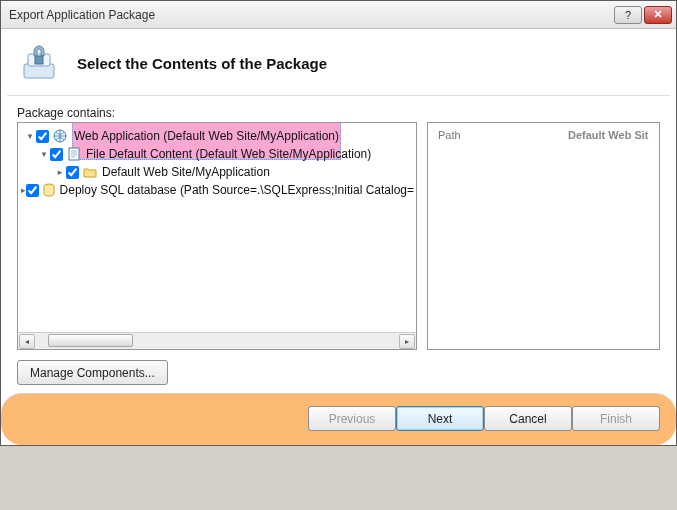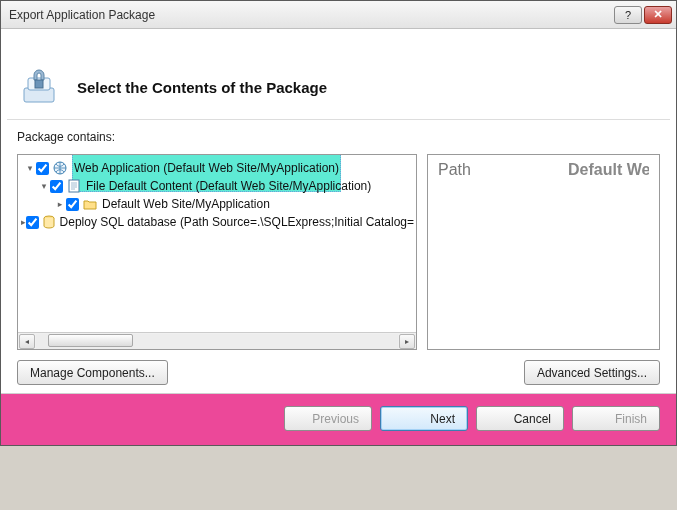--- a/index.html
+++ b/index.html
@@ -41,64 +41,63 @@
   }
   .tb-close {
     background: linear-gradient(#e9a0a0,#c83b2e);
     border-color:#8b2c22; color:#fff; font-weight:bold;
   }
   
   .header {
     display:flex; align-items:center;
     padding: 12px 16px 10px 16px;
     gap: 16px;
-    margin-top: 24px;
   }
   .header-icon {
     width: 44px; height: 44px;
     display:flex; align-items:center; justify-content:center;
   }
   .header-title { font-size: 15px; font-weight: bold; color:#111; }
   .hr { border-top:1px solid #ddd; margin: 0 6px; }
   
   .body {
     flex:1; padding: 10px 16px 8px 16px;
     display:flex; flex-direction:column;
     min-height:0;
   }
-  .body-label { color:#222; margin-bottom:10px; }
+  .body-label { color:#222; margin-bottom:2px; }
   .panels { flex:1; display:flex; gap:10px; min-height:0; }
   .tree-panel {
     flex: 0 0 400px;
     border:1px solid #999;
     background:#fff;
     display:flex; flex-direction:column;
     overflow:hidden;
   }
   .tree-scroll { flex:1; overflow:hidden; padding:4px 2px; }
   .detail-panel {
     flex:1;
     border:1px solid #999;
     background:#fff;
     padding: 6px 10px;
     overflow:hidden;
   }
-  .detail-row { display:flex; color:#777; font-size:16px; white-space:nowrap; }
+  .detail-row { display:flex; color:#777; font-size:11px; white-space:nowrap; }
   .detail-label { flex:0 0 130px; }
   .detail-value { flex:1; font-weight:bold; color:#888; text-align:left; overflow:hidden; text-overflow:clip; }
   
   .node { display:flex; align-items:center; height:18px; white-space:nowrap; }
   .node .expander {
     width:12px; text-align:center; color:#666; cursor:pointer;
     font-size:9px;
   }
   .node input[type=checkbox]{ margin:0 3px 0 0; width:13px; height:13px; }
   .node .nicon { width:16px; height:16px; margin-right:4px; display:inline-flex; align-items:center; justify-content:center;}
   .node .label { color:#111; }
-  .node.selected .label { background:#5eead4; border:1px dotted #6a9edb; padding:16px 1px; }
+  .node.selected .label { background:#f9a8d4; border:1px dotted #6a9edb; padding:16px 1px; }
   .indent { display:inline-block; }
   
   .hscroll {
     height:17px; border-top:1px solid #ccc;
     background:#f0f0f0; display:flex; align-items:center;
     padding:0 1px;
   }
   .hscroll .arrow {
     width:16px; height:15px; border:1px solid #b5b5b5;
     background:linear-gradient(#fafafa,#e2e2e2); border-radius:2px;
@@ -110,29 +109,30 @@
     border:1px solid #a8a8a8; border-radius:2px;
     background:linear-gradient(#fefefe,#dcdcdc);
   }
   
   .mid-buttons { display:flex; justify-content:space-between; margin-top:10px; }
   .btn {
     min-width: 88px; height:25px;
     padding: 0 12px;
     border:1px solid #8d8d8d; border-radius:3px;
     background:linear-gradient(#fdfdfd,#e6e6e6);
-    font-family:inherit; font-size:12px; color:#222;text-align:right;
+    font-family:inherit; font-size:12px; color:#222;
   }
   .btn:disabled, .btn.disabled { color:#9a9a9a; }
   
   .footer {
     border-top:1px solid #d0d0d0;
     padding: 12px 16px 14px 16px;
-    display:flex; justify-content:flex-end; gap:8px;
-    background:#ec4899;
+    display:flex; justify-content:flex-end; 
+    background:#fdba74;
+    border-radius:21px;
   }
   .btn.primary {
     border:1px solid #3c7fb1;
     box-shadow: inset 0 0 0 1px #a3d1f5;
     background:linear-gradient(#f2f9fe,#d3e9fb);
   }
 </style>
 </head>
 <body>
 
@@ -236,21 +236,20 @@
       <div class="detail-panel">
         <div class="detail-row">
           <div class="detail-label">Path</div>
           <div class="detail-value">Default Web Site/MyApplication</div>
         </div>
       </div>
     </div>
 
     <div class="mid-buttons">
       <button class="btn">Manage Components...</button>
-      <button class="btn">Advanced Settings...</button>
     </div>
   </div>
 
   <div class="footer">
     <button class="btn disabled" disabled="">Previous</button>
     <button class="btn primary">Next</button>
     <button class="btn">Cancel</button>
     <button class="btn disabled" disabled="">Finish</button>
   </div>
 

